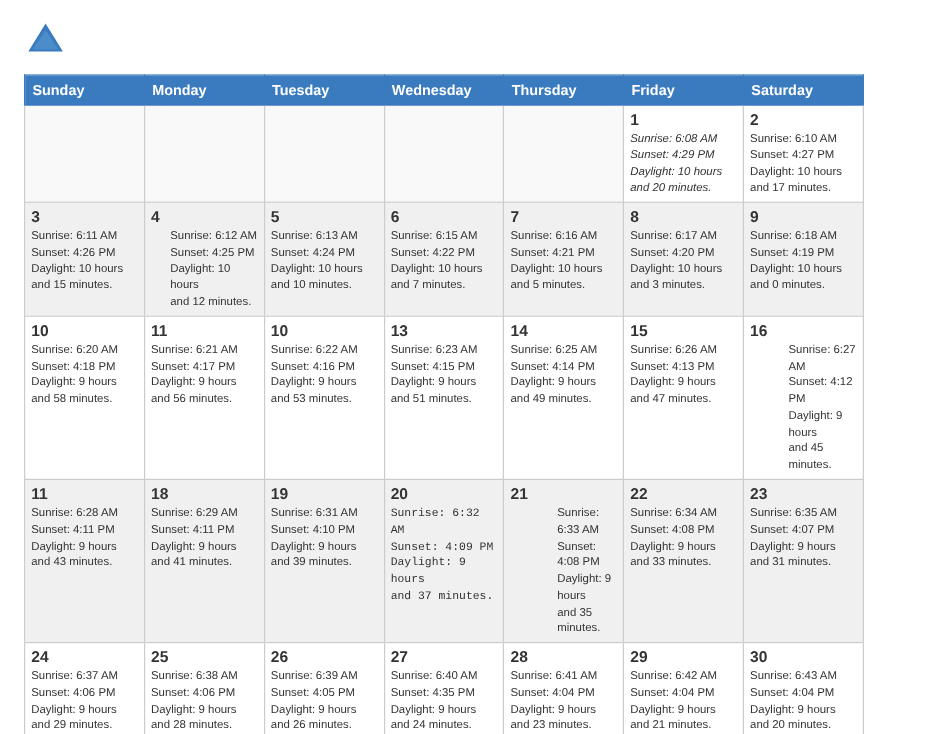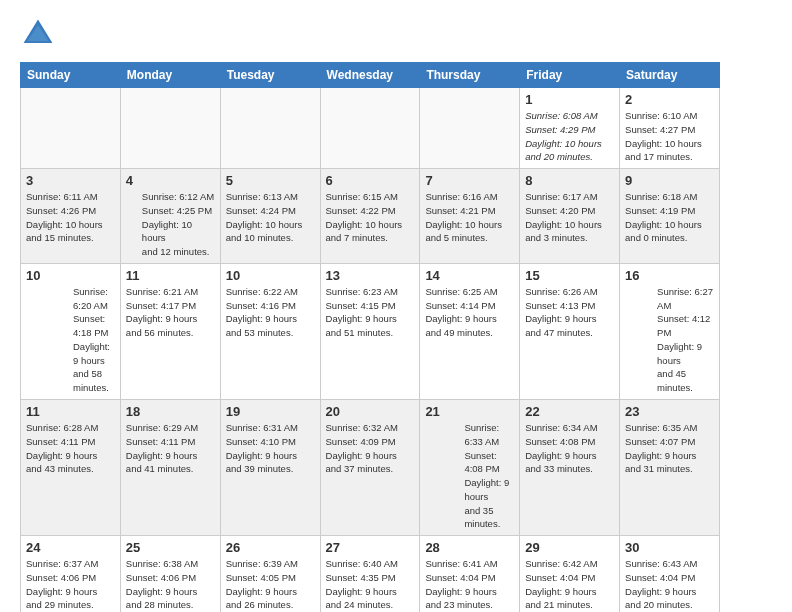--- a/index.html
+++ b/index.html
@@ -201,21 +201,21 @@
             <span class="day-num">9</span>
             <div class="day-info" style="white-space: pre-line;">Sunrise: 6:18 AM
 Sunset: 4:19 PM
 Daylight: 10 hours
 and 0 minutes.</div>
           </td>
         </tr>
         <tr>
           <td>
             <span class="day-num">10</span>
-            <div class="day-info" style="white-space: pre-line; margin-left: 47px;">Sunrise: 6:20 AM
+            <div class="day-info" style="white-space: pre-line;">Sunrise: 6:20 AM
 Sunset: 4:18 PM
 Daylight: 9 hours
 and 58 minutes.</div>
           </td>
           <td>
             <span class="day-num">11</span>
             <div class="day-info" style="white-space: pre-line;">Sunrise: 6:21 AM
 Sunset: 4:17 PM
 Daylight: 9 hours
 and 56 minutes.</div>
@@ -273,21 +273,21 @@
           </td>
           <td class="shaded">
             <span class="day-num">19</span>
             <div class="day-info" style="white-space: pre-line;">Sunrise: 6:31 AM
 Sunset: 4:10 PM
 Daylight: 9 hours
 and 39 minutes.</div>
           </td>
           <td class="shaded">
             <span class="day-num">20</span>
-            <div class="day-info" style="white-space: pre-line;">Sunrise: 6:32 AM
+            <div class="day-info" style="white-space: pre-line; font-family: Liberation Mono, monospace;">Sunrise: 6:32 AM
 Sunset: 4:09 PM
 Daylight: 9 hours
 and 37 minutes.</div>
           </td>
           <td class="shaded">
             <span class="day-num">21</span>
             <div class="day-info" style="white-space: pre-line; margin-left: 39px;">Sunrise: 6:33 AM
 Sunset: 4:08 PM
 Daylight: 9 hours
 and 35 minutes.</div>

